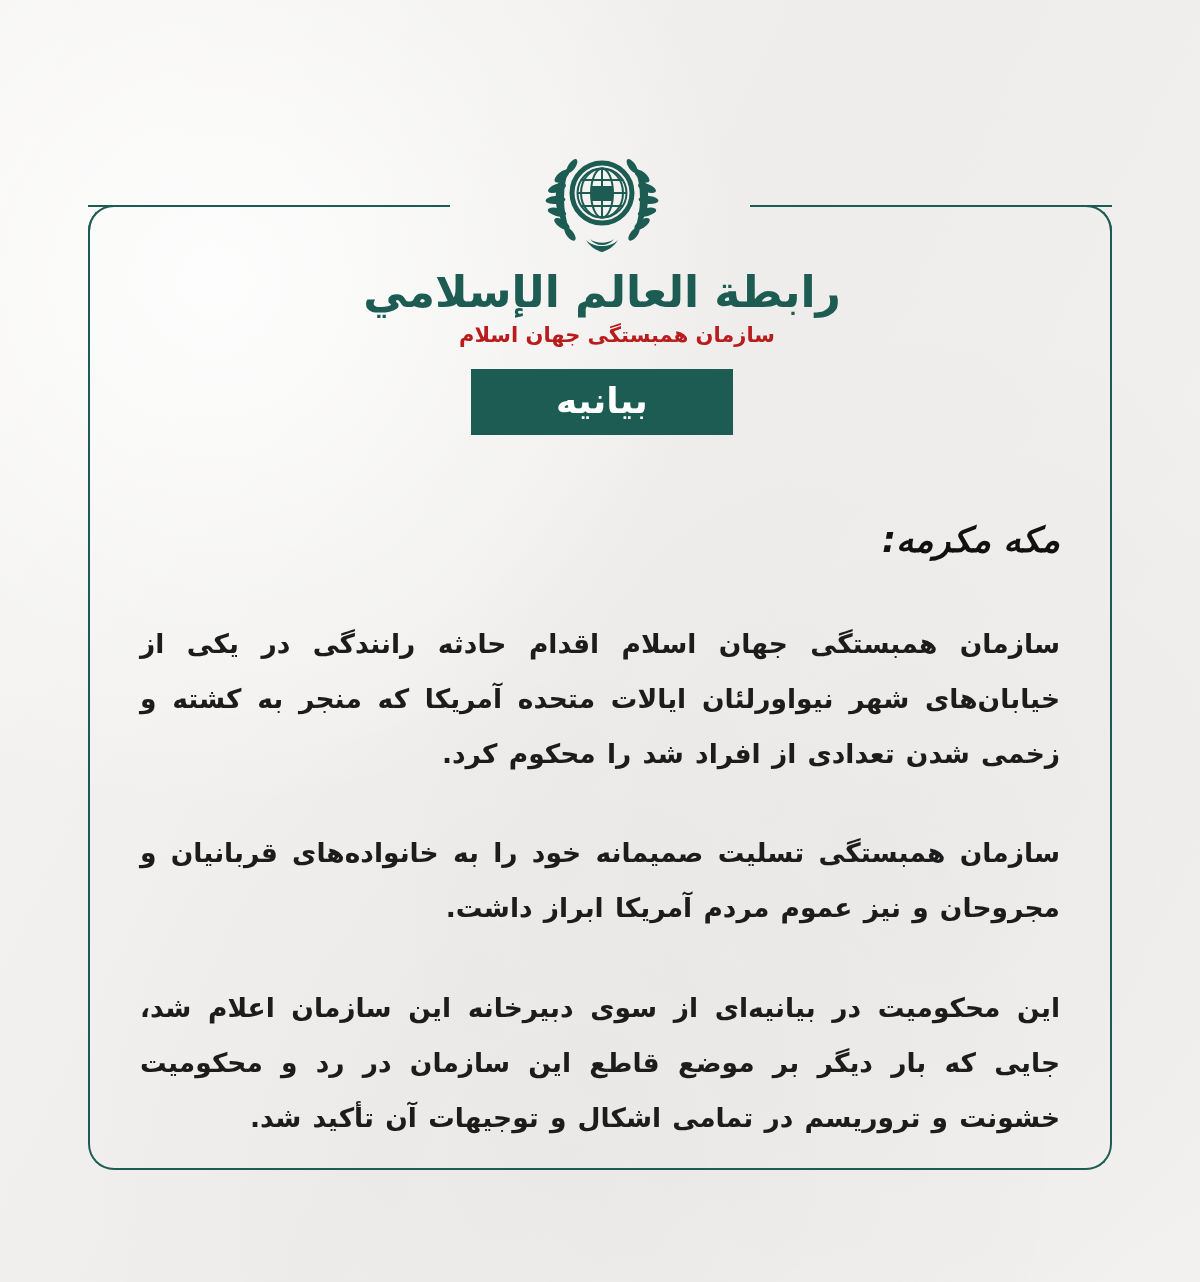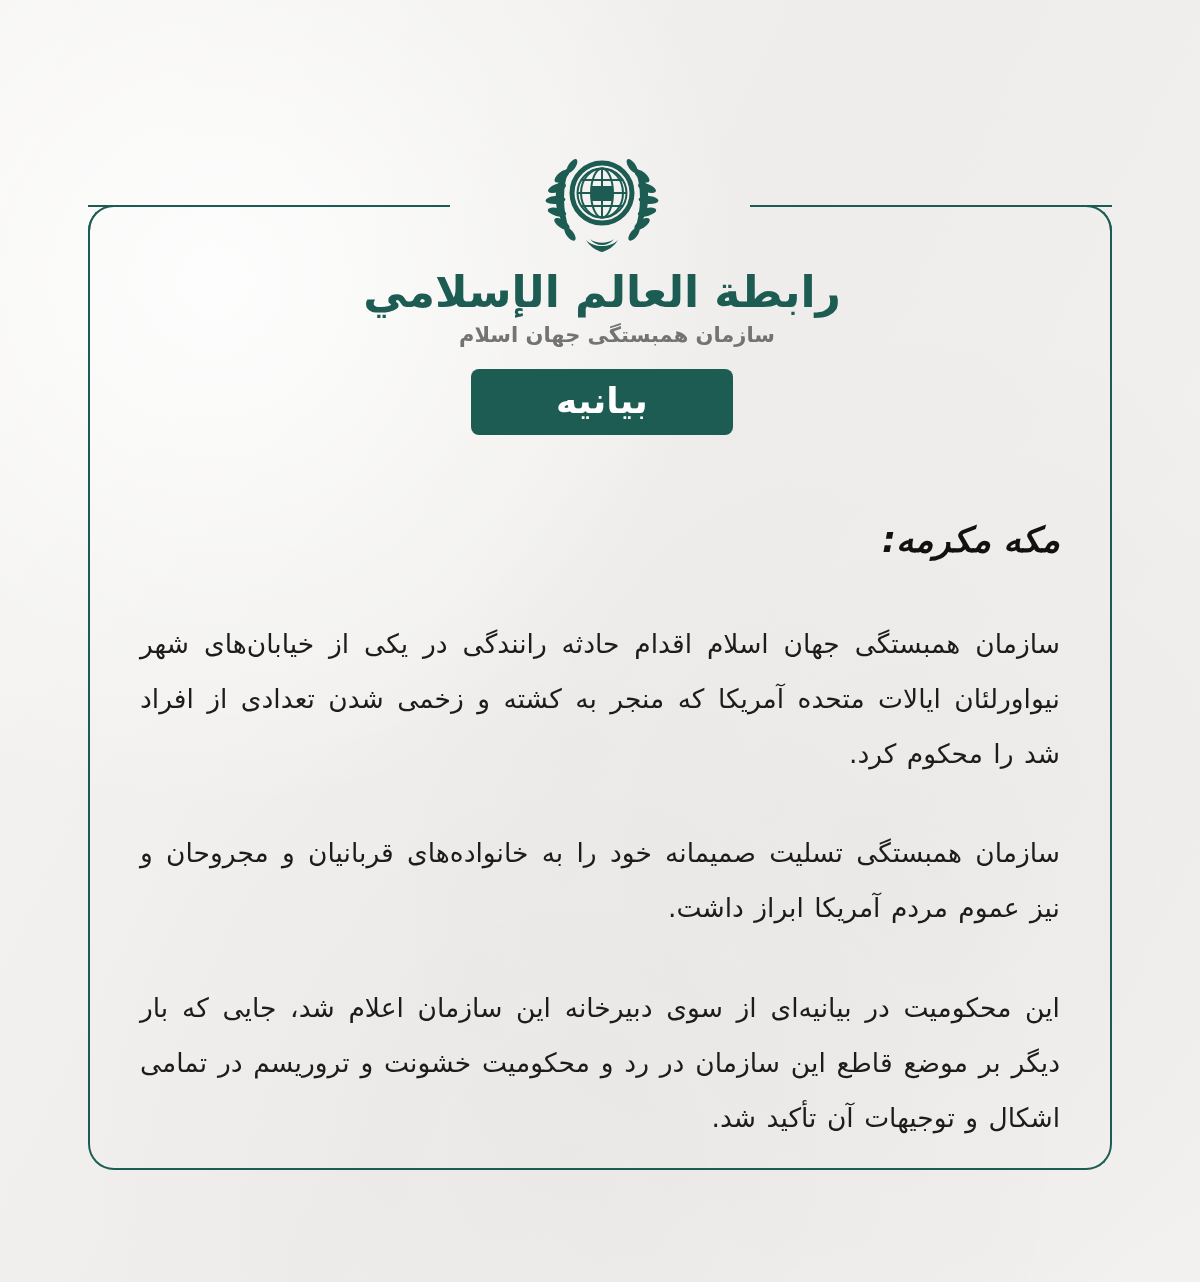--- a/index.html
+++ b/index.html
@@ -87,35 +87,35 @@
     font-size: 44px;
     font-weight: 700;
     color: #1d5c52;
     letter-spacing: -1px;
     direction: rtl;
   }
   .wordmark-fa {
     margin-top: 6px;
     font-size: 21px;
     font-weight: 700;
-    color: #737373;
+    color: #b91c1c;
     direction: rtl;
     padding-left: 30px;
   }
 
   .badge {
     display: inline-block;
     margin-top: 22px;
     min-width: 262px;
     padding: 11px 30px 14px;
     background: #1d5c52;
     color: #ffffff;
     font-size: 36px;
     font-weight: 700;
-    border-radius: 8px;
+    border-radius: 0;
     line-height: 1.15;
     box-sizing: border-box;
   }
 
   .body-wrap {
     position: absolute;
     left: 140px;
     right: 140px;
     top: 520px;
     direction: rtl;
@@ -131,21 +131,21 @@
     color: #111;
     margin-bottom: 56px;
     direction: rtl;
     font-style: italic;
   }
 
   .para {
     font-size: 26.5px;
     line-height: 2.08;
     margin-bottom: 44px;
-    font-weight: 400;
+    font-weight: 700;
     color: #1c1c1c;
     text-align: justify;
     text-align-last: right;
     word-spacing: 2px;
   }
   .para:last-child { margin-bottom: 0; }
 </style>
 </head>
 <body>
 

